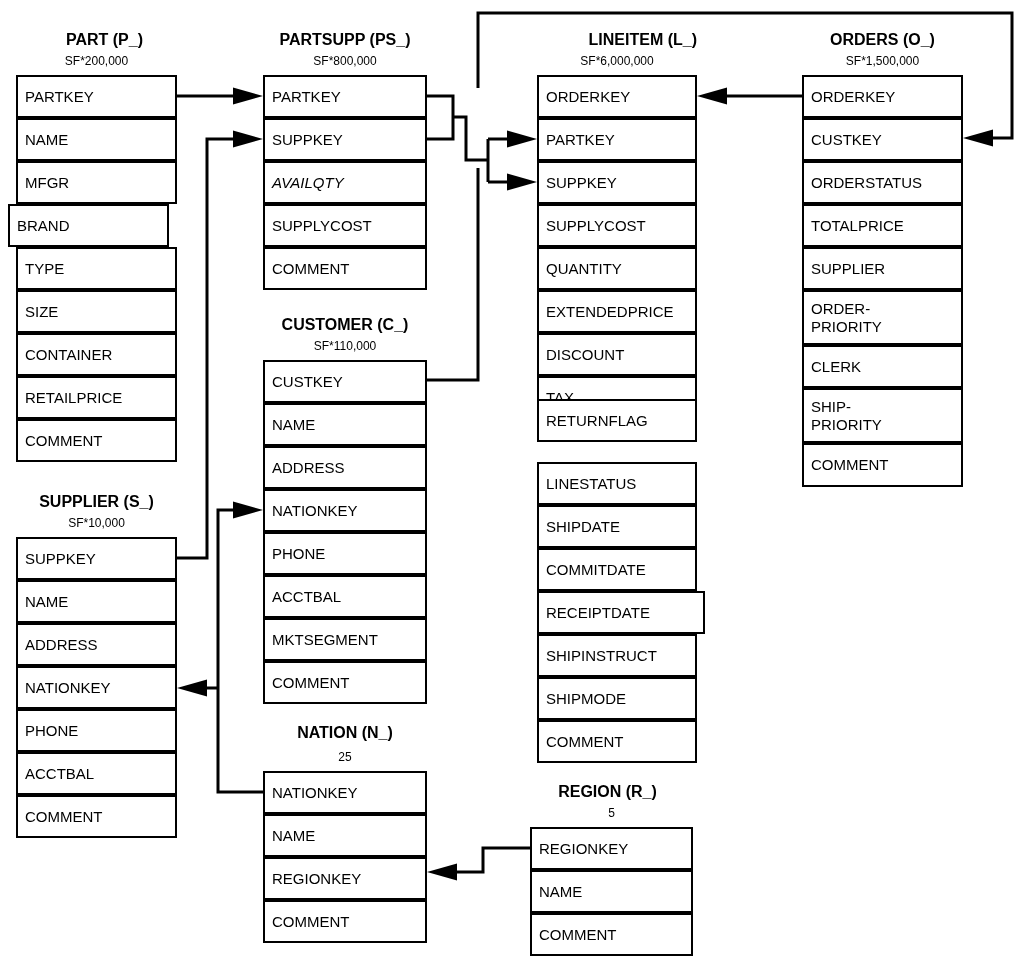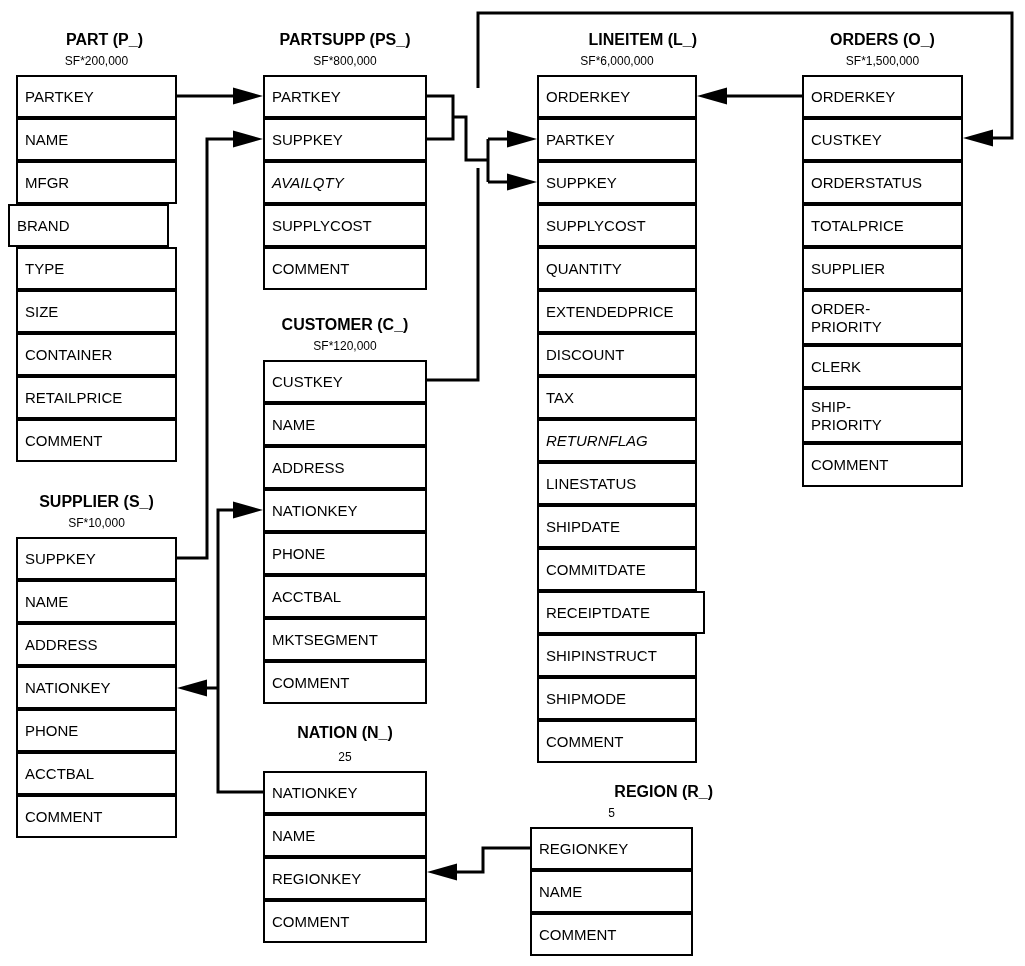--- a/index.html
+++ b/index.html
@@ -88,21 +88,21 @@
     <div class="tbl-title" style="left: 537px; top: 29px; width: 160px; text-align: right;">LINEITEM (L_)</div>
     <div class="tbl-count" style="left: 537px; top: 51px; width: 160px;">SF*6,000,000</div>
     <div class="tbl-row" style="left: 537px; top: 75px; width: 160px; height: 43px;"><span>ORDERKEY</span></div>
     <div class="tbl-row" style="left: 537px; top: 118px; width: 160px; height: 43px;"><span>PARTKEY</span></div>
     <div class="tbl-row" style="left: 537px; top: 161px; width: 160px; height: 43px;"><span>SUPPKEY</span></div>
     <div class="tbl-row" style="left: 537px; top: 204px; width: 160px; height: 43px;"><span>SUPPLYCOST</span></div>
     <div class="tbl-row" style="left: 537px; top: 247px; width: 160px; height: 43px;"><span>QUANTITY</span></div>
     <div class="tbl-row" style="left: 537px; top: 290px; width: 160px; height: 43px;"><span>EXTENDEDPRICE</span></div>
     <div class="tbl-row" style="left: 537px; top: 333px; width: 160px; height: 43px;"><span>DISCOUNT</span></div>
     <div class="tbl-row" style="left: 537px; top: 376px; width: 160px; height: 43px;"><span>TAX</span></div>
-    <div class="tbl-row" style="left: 537px; top: 419px; width: 160px; height: 43px; font-style: italic;"><span>RETURNFLAG</span></div>
+    <div class="tbl-row" style="left: 537px; top: 399px; width: 160px; height: 43px;"><span>RETURNFLAG</span></div>
     <div class="tbl-row" style="left: 537px; top: 462px; width: 160px; height: 43px;"><span>LINESTATUS</span></div>
     <div class="tbl-row" style="left: 537px; top: 505px; width: 160px; height: 43px;"><span>SHIPDATE</span></div>
     <div class="tbl-row" style="left: 537px; top: 548px; width: 160px; height: 43px;"><span>COMMITDATE</span></div>
     <div class="tbl-row" style="left: 537px; top: 591px; width: 168px; height: 43px;"><span>RECEIPTDATE</span></div>
     <div class="tbl-row" style="left: 537px; top: 634px; width: 160px; height: 43px;"><span>SHIPINSTRUCT</span></div>
     <div class="tbl-row" style="left: 537px; top: 677px; width: 160px; height: 43px;"><span>SHIPMODE</span></div>
     <div class="tbl-row" style="left: 537px; top: 720px; width: 160px; height: 43px;"><span>COMMENT</span></div>
     <div class="tbl-title" style="left: 802px; top: 29px; width: 161px;">ORDERS (O_)</div>
     <div class="tbl-count" style="left: 802px; top: 51px; width: 161px;">SF*1,500,000</div>
     <div class="tbl-row" style="left: 802px; top: 75px; width: 161px; height: 43px;"><span>ORDERKEY</span></div>
@@ -110,21 +110,21 @@
     <div class="tbl-row" style="left: 802px; top: 161px; width: 161px; height: 43px;"><span>ORDERSTATUS</span></div>
     <div class="tbl-row" style="left: 802px; top: 204px; width: 161px; height: 43px;"><span>TOTALPRICE</span></div>
     <div class="tbl-row" style="left: 802px; top: 247px; width: 161px; height: 43px;"><span>SUPPLIER</span></div>
     <div class="tbl-row" style="left: 802px; top: 290px; width: 161px; height: 55px;"><span>ORDER-
 PRIORITY</span></div>
     <div class="tbl-row" style="left: 802px; top: 345px; width: 161px; height: 43px;"><span>CLERK</span></div>
     <div class="tbl-row" style="left: 802px; top: 388px; width: 161px; height: 55px;"><span>SHIP-
 PRIORITY</span></div>
     <div class="tbl-row" style="left: 802px; top: 443px; width: 161px; height: 44px;"><span>COMMENT</span></div>
     <div class="tbl-title" style="left: 263px; top: 314px; width: 164px;">CUSTOMER (C_)</div>
-    <div class="tbl-count" style="left: 263px; top: 336px; width: 164px;">SF*120,000</div>
+    <div class="tbl-count" style="left: 263px; top: 336px; width: 164px;">SF*110,000</div>
     <div class="tbl-row" style="left: 263px; top: 360px; width: 164px; height: 43px;"><span>CUSTKEY</span></div>
     <div class="tbl-row" style="left: 263px; top: 403px; width: 164px; height: 43px;"><span>NAME</span></div>
     <div class="tbl-row" style="left: 263px; top: 446px; width: 164px; height: 43px;"><span>ADDRESS</span></div>
     <div class="tbl-row" style="left: 263px; top: 489px; width: 164px; height: 43px;"><span>NATIONKEY</span></div>
     <div class="tbl-row" style="left: 263px; top: 532px; width: 164px; height: 43px;"><span>PHONE</span></div>
     <div class="tbl-row" style="left: 263px; top: 575px; width: 164px; height: 43px;"><span>ACCTBAL</span></div>
     <div class="tbl-row" style="left: 263px; top: 618px; width: 164px; height: 43px;"><span>MKTSEGMENT</span></div>
     <div class="tbl-row" style="left: 263px; top: 661px; width: 164px; height: 43px;"><span>COMMENT</span></div>
     <div class="tbl-title" style="left: 16px; top: 491px; width: 161px;">SUPPLIER (S_)</div>
     <div class="tbl-count" style="left: 16px; top: 513px; width: 161px;">SF*10,000</div>
@@ -134,18 +134,18 @@
     <div class="tbl-row" style="left: 16px; top: 666px; width: 161px; height: 43px;"><span>NATIONKEY</span></div>
     <div class="tbl-row" style="left: 16px; top: 709px; width: 161px; height: 43px;"><span>PHONE</span></div>
     <div class="tbl-row" style="left: 16px; top: 752px; width: 161px; height: 43px;"><span>ACCTBAL</span></div>
     <div class="tbl-row" style="left: 16px; top: 795px; width: 161px; height: 43px;"><span>COMMENT</span></div>
     <div class="tbl-title" style="left: 263px; top: 722px; width: 164px;">NATION (N_)</div>
     <div class="tbl-count" style="left: 263px; top: 747px; width: 164px;">25</div>
     <div class="tbl-row" style="left: 263px; top: 771px; width: 164px; height: 43px;"><span>NATIONKEY</span></div>
     <div class="tbl-row" style="left: 263px; top: 814px; width: 164px; height: 43px;"><span>NAME</span></div>
     <div class="tbl-row" style="left: 263px; top: 857px; width: 164px; height: 43px;"><span>REGIONKEY</span></div>
     <div class="tbl-row" style="left: 263px; top: 900px; width: 164px; height: 43px;"><span>COMMENT</span></div>
-    <div class="tbl-title" style="left: 550px; top: 781px; width: 163px; text-align: right;">REGION (R_)</div>
+    <div class="tbl-title" style="left: 526px; top: 781px; width: 163px;">REGION (R_)</div>
     <div class="tbl-count" style="left: 530px; top: 803px; width: 163px;">5</div>
     <div class="tbl-row" style="left: 530px; top: 827px; width: 163px; height: 43px;"><span>REGIONKEY</span></div>
     <div class="tbl-row" style="left: 530px; top: 870px; width: 163px; height: 43px;"><span>NAME</span></div>
     <div class="tbl-row" style="left: 530px; top: 913px; width: 163px; height: 43px;"><span>COMMENT</span></div>
   </div>
 
 </body></html>

